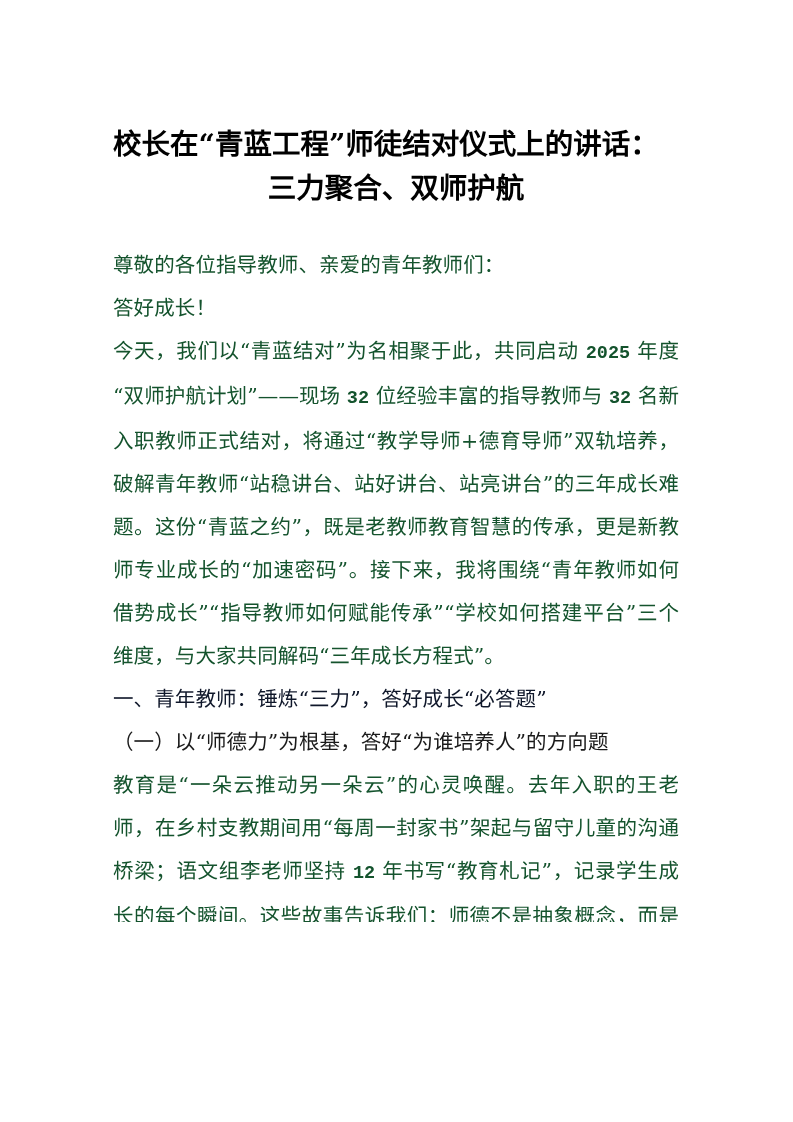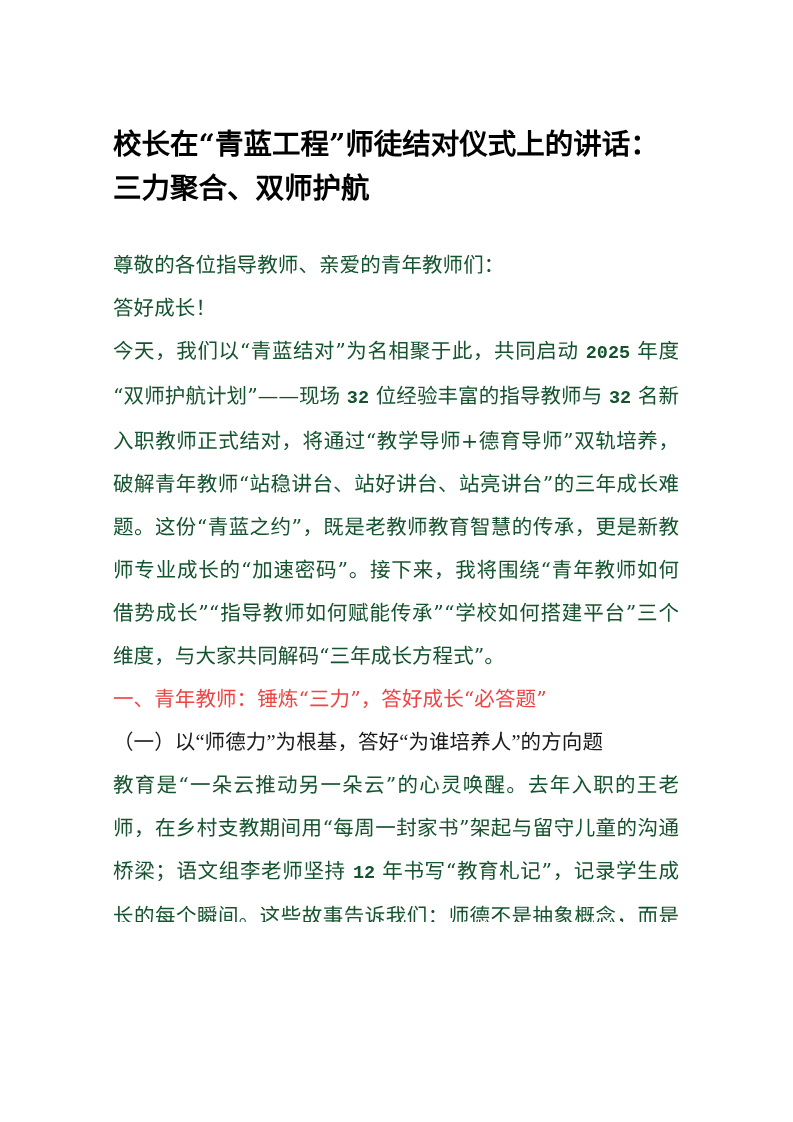--- a/index.html
+++ b/index.html
@@ -41,21 +41,21 @@
   }
 
   .doc-title .title-line-1 {
     display: block;
     text-align: left;
     white-space: nowrap;
   }
 
   .doc-title .title-line-2 {
     display: block;
-    text-align: left;
+    text-align: center;
     white-space: nowrap;
   }
 
   .title-block {
     padding-top: 122px;
   }
 
   
   .body-block {
     padding-top: 34px;
@@ -68,26 +68,25 @@
     line-height: 43px;
     color: #14532d;
     text-align: justify;
     text-justify: inter-ideograph;
     text-indent: 0;
     word-break: break-all;
     letter-spacing: 0.1px;
   }
 
   p.para.heading-1 {
-    color: #ef4444;
+    color: #0f172a;
   }
 
   p.para.heading-2 {
     color: #1a1a1a;
-    font-family: Liberation Serif, serif;
   }
 
   
   .num {
     font-family: Liberation Mono, monospace;
     font-size: 18.5px;
     font-weight: bold;
     letter-spacing: 0;
   }
 </style>

